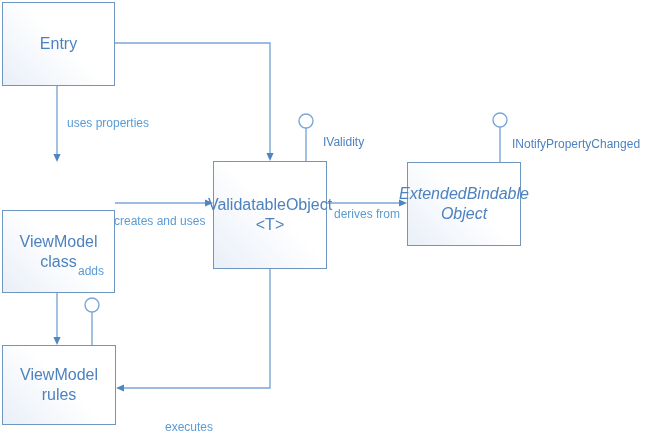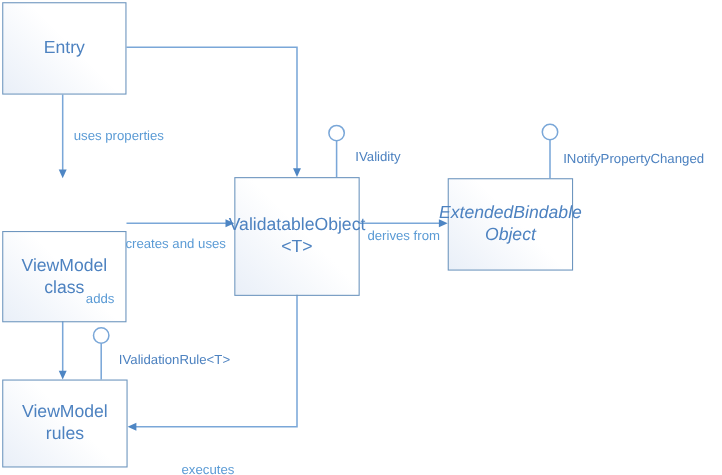--- a/index.html
+++ b/index.html
@@ -121,15 +121,14 @@
   <div class="node node-rules">ViewModel rules</div>
 
   <span class="edge-label label-sets-properties">uses properties</span>
   <span class="edge-label label-creates-uses">creates and uses</span>
   <span class="edge-label label-adds">adds</span>
   <span class="edge-label label-derives-from">derives from</span>
   <span class="edge-label label-executes">executes</span>
 
   <span class="iface-label label-ivalidity">IValidity</span>
   <span class="iface-label label-inotify">INotifyPropertyChanged</span>
-  <span class="iface-label label-ivalidationrule">IValidationRule&lt;T&gt;</span>
 
 </div>
 
 </body></html>

